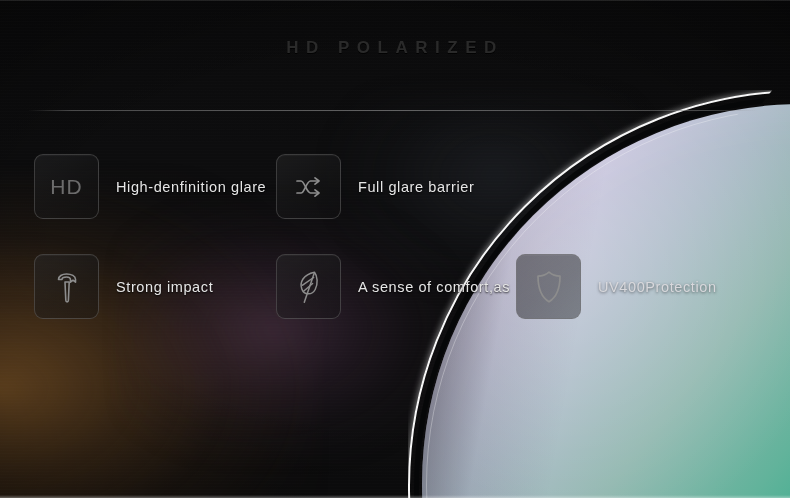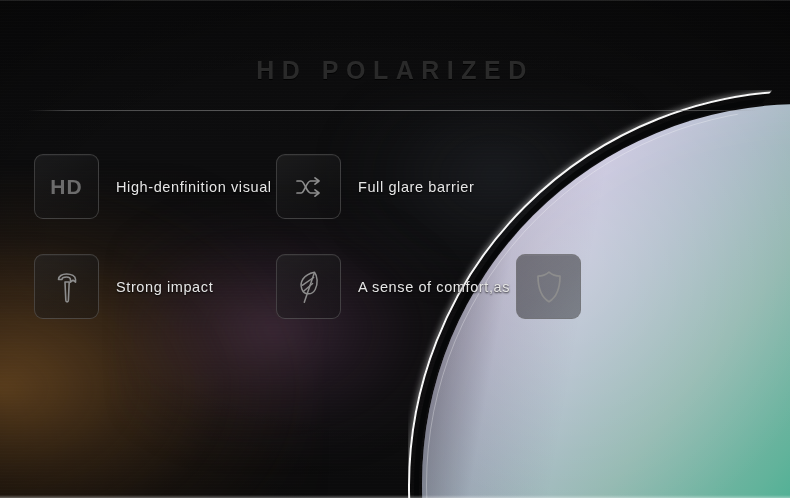--- a/index.html
+++ b/index.html
@@ -195,27 +195,26 @@
     clip-path: polygon(0% 0%, 45% 0%, 0% 58%);
   }
 
   
   .title {
     position: absolute;
     left: 0;
     top: 38px;
     width: 790px;
     text-align: center;
-    font-size: 25px;
+    font-size: 17px;
     letter-spacing: 7.5px;
     font-weight: 700;
     color: #2a2a2a;
     text-shadow: 0 1px 0 rgba(0,0,0,0.8);
     user-select: none;
-    margin-top: 18px;
   }
 
   
   .divider {
     position: absolute;
     left: 28px;
     top: 110px;
     width: 730px;
     height: 1px;
     background: linear-gradient(to right,
@@ -260,21 +259,21 @@
     align-items: center;
     justify-content: center;
     box-shadow: inset 0 1px 0 rgba(255,255,255,0.035);
     flex: 0 0 auto;
   }
   .icon-box svg { display: block; }
   .icon-box .hd-text {
     font-size: 21px;
     letter-spacing: 1px;
     color: #6c6c6c;
-    font-weight: 700;
+    font-weight: 400;
   }
 
   .flabel {
     margin-left: 17px;
     font-size: 14.5px;
     letter-spacing: 0.6px;
     color: #e6e6e6;
     white-space: nowrap;
     text-shadow: 0 1px 2px rgba(0,0,0,0.85);
   }
@@ -339,21 +338,21 @@
   <div class="divider"></div>
 
   <div class="features">
 
     <div class="frow">
 
       <div class="fitem c0">
         <div class="icon-box">
           <span class="hd-text">HD</span>
         </div>
-        <div class="flabel">High-denfinition visual</div>
+        <div class="flabel">High-denfinition glare</div>
       </div>
 
       <div class="fitem c1">
         <div class="icon-box">
           <span>
             <svg width="30" height="24" viewBox="0 0 30 24" fill="none" stroke="#8d8d8d" stroke-width="1.7" stroke-linecap="round" stroke-linejoin="round">
               <path d="M3 6 H7 C10.5 6 12.5 18 16.5 18 H24"></path>
               <path d="M3 18 H7 C10.5 18 12.5 6 16.5 6 H24"></path>
               <polyline points="21,2.8 25,6 21,9.2"></polyline>
               <polyline points="21,14.8 25,18 21,21.2"></polyline>
@@ -395,20 +394,21 @@
       </div>
 
       <div class="fitem c2">
         <div class="icon-box">
           <span>
             <svg width="28" height="34" viewBox="0 0 28 34" fill="none" stroke="#8d8d8d" stroke-width="1.7" stroke-linecap="round" stroke-linejoin="round">
               <path d="M14 2.2 C10.5 5.2 6.2 6.2 3 6.2 C3 18 5.5 26.5 14 31.8 C22.5 26.5 25 18 25 6.2 C21.8 6.2 17.5 5.2 14 2.2 Z"></path>
             </svg>
           </span>
         </div>
+        <div class="flabel dim">UV400Protection</div>
       </div>
 
     </div>
 
 
   </div>
 
   <div class="bottom-fade"></div>
   <div class="bottom-strip"></div>
 

